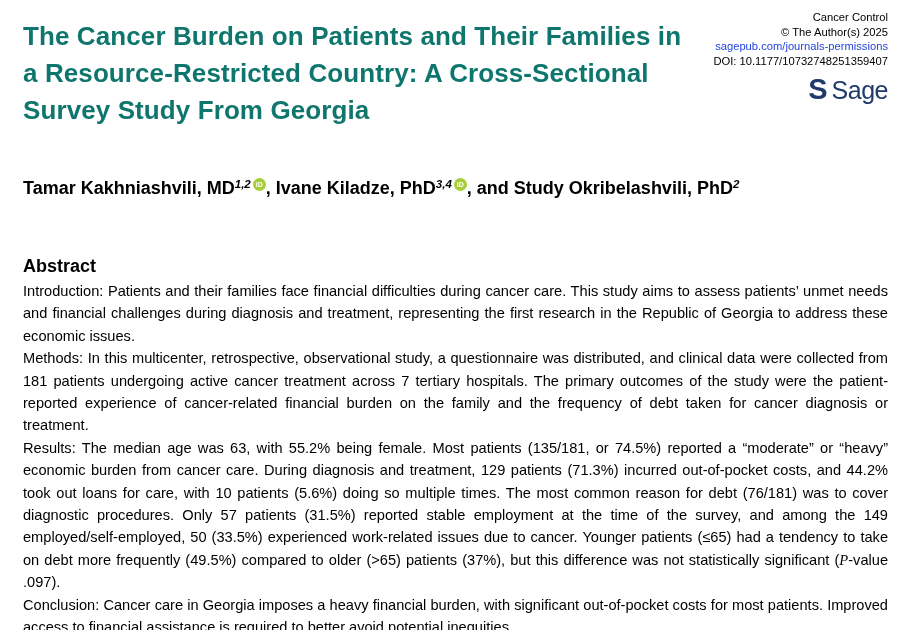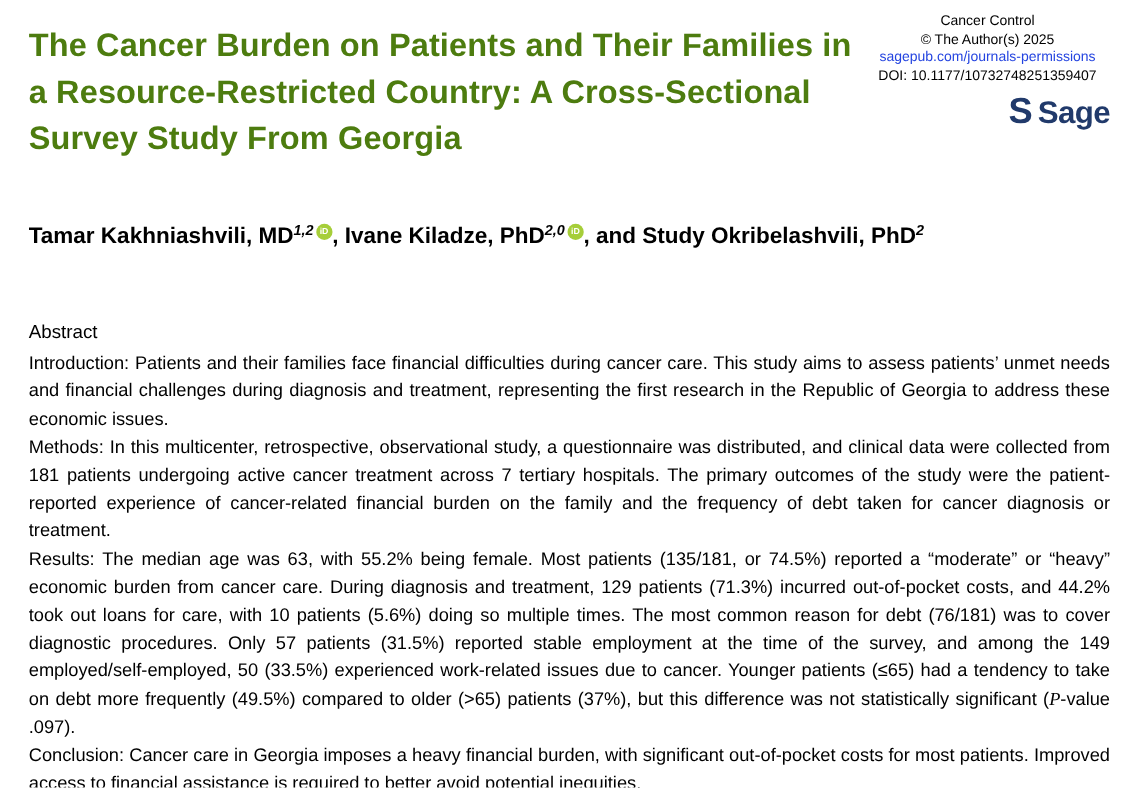--- a/index.html
+++ b/index.html
@@ -23,25 +23,25 @@
     justify-content: space-between;
     align-items: flex-start;
   }
   .title {
     width: 668px;
     margin: 10px 0 0 0;
     font-size: 26px;
     line-height: 37px;
     font-weight: 700;
     letter-spacing: 0.1px;
-    color: #4d7c0f;
+    color: #0f766e;
   }
   .journal-info {
     width: 196px;
-    text-align: center;
+    text-align: right;
     font-size: 11.2px;
     line-height: 14.6px;
     padding-top: 2px;
     color: #000000;
   }
   .journal-info .link {
     display: block;
     color: #2444e0;
     text-decoration: none;
     cursor: pointer;
@@ -54,21 +54,21 @@
     gap: 4px;
     color: #213a6b;
   }
   .sage-s {
     font-size: 29px;
     font-weight: 800;
     line-height: 1;
   }
   .sage-text {
     font-size: 25px;
-    font-weight: 700;
+    font-weight: 400;
     letter-spacing: -0.5px;
     line-height: 1;
   }
   .authors {
     margin-top: 47px;
     font-size: 18px;
     font-weight: 700;
     line-height: 24px;
     white-space: nowrap;
   }
@@ -92,22 +92,22 @@
     line-height: 13px;
     text-align: center;
     vertical-align: super;
     margin-left: 2px;
     cursor: pointer;
   }
   .abstract {
     margin-top: 55px;
   }
   .abstract-heading {
-    font-size: 15px;
-    font-weight: 400;
+    font-size: 18px;
+    font-weight: 700;
     margin: 0 0 3px 0;
     line-height: 22px;
   }
   .abstract p {
     margin: 0;
     font-size: 14.6px;
     line-height: 22.4px;
     text-align: justify;
   }
   .abstract p .label {
@@ -132,21 +132,21 @@
       <a class="link">sagepub.com/journals-permissions</a>
       <div>DOI: 10.1177/10732748251359407</div>
       <div class="sage-logo">
         <span class="sage-s">S</span>
         <span class="sage-text">Sage</span>
       </div>
     </div>
   </div>
 
   <div class="authors">
-    <span>Tamar Kakhniashvili, MD</span><sup>1,2</sup><span class="orcid">iD</span><span>, </span><span>Ivane Kiladze, PhD</span><sup>2,0</sup><span class="orcid">iD</span><span>, and </span><span>Study Okribelashvili, PhD</span><sup>2</sup>
+    <span>Tamar Kakhniashvili, MD</span><sup>1,2</sup><span class="orcid">iD</span><span>, </span><span>Ivane Kiladze, PhD</span><sup>3,4</sup><span class="orcid">iD</span><span>, and </span><span>Study Okribelashvili, PhD</span><sup>2</sup>
   </div>
 
   <div class="abstract">
     <h2 class="abstract-heading">Abstract</h2>
 
     <p><b class="label">Introduction:</b> <span>Patients and their families face financial difficulties during cancer care. This study aims to assess patients’ unmet needs and financial challenges during diagnosis and treatment, representing the first research in the Republic of Georgia to address these economic issues.</span></p>
 
     <p><b class="label">Methods:</b> <span>In this multicenter, retrospective, observational study, a questionnaire was distributed, and clinical data were collected from 181 patients undergoing active cancer treatment across 7 tertiary hospitals. The primary outcomes of the study were the patient-reported experience of cancer-related financial burden on the family and the frequency of debt taken for cancer diagnosis or treatment.</span></p>
 
     <p><b class="label">Results:</b> <span>The median age was 63, with 55.2% being female. Most patients (135/181, or 74.5%) reported a “moderate” or “heavy” economic burden from cancer care. During diagnosis and treatment, 129 patients (71.3%) incurred out-of-pocket costs, and 44.2% took out loans for care, with 10 patients (5.6%) doing so multiple times. The most common reason for debt (76/181) was to cover diagnostic procedures. Only 57 patients (31.5%) reported stable employment at the time of the survey, and among the 149 employed/self-employed, 50 (33.5%) experienced work-related issues due to cancer. Younger patients (≤65) had a tendency to take on debt more frequently (49.5%) compared to older (&gt;65) patients (37%), but this difference was not statistically significant (</span><i>P</i><span>-value .097).</span></p>

